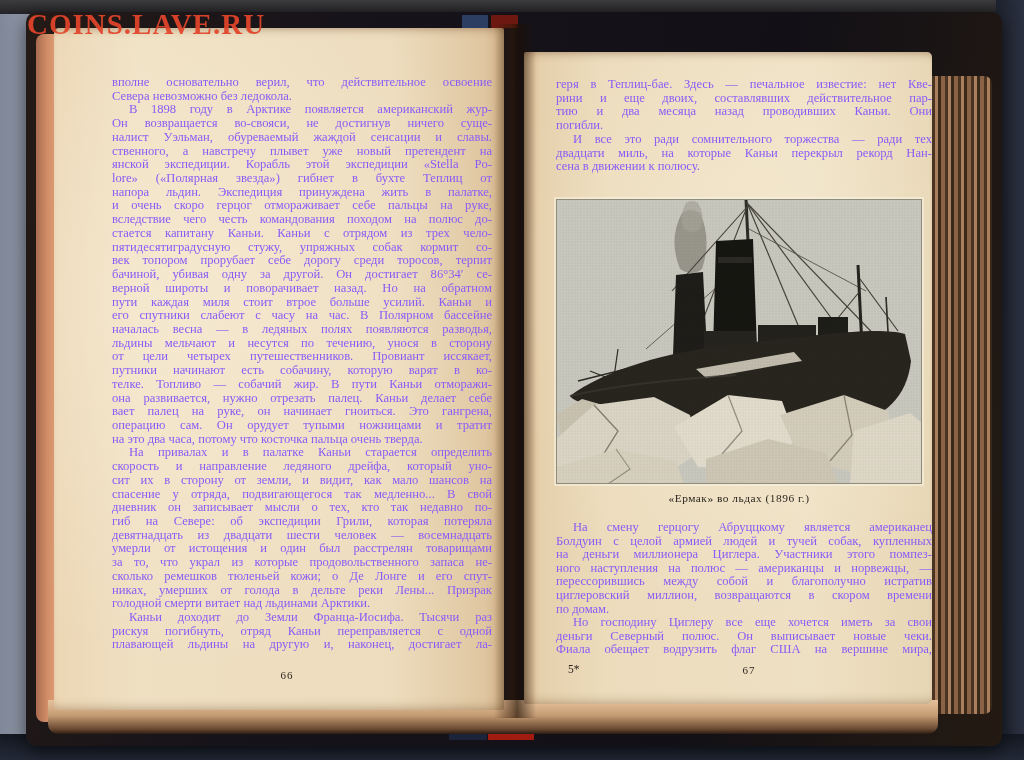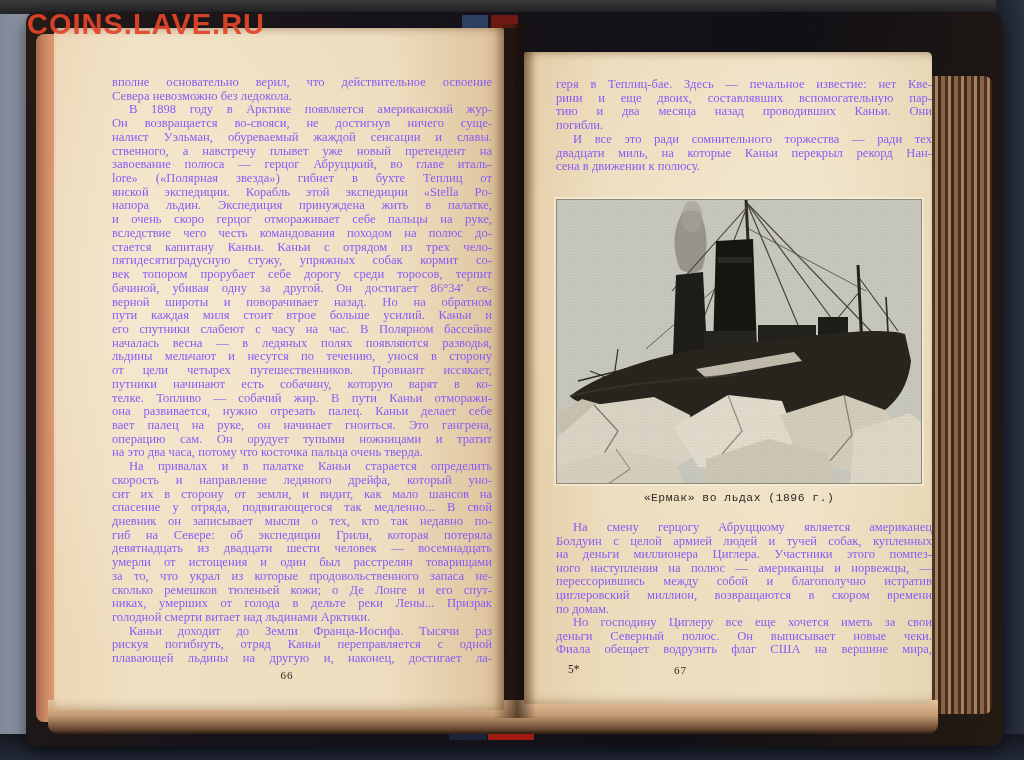--- a/index.html
+++ b/index.html
@@ -38,38 +38,38 @@
     box-shadow:inset 0 8px 10px -8px rgba(90,50,20,.5), inset 0 -10px 12px -10px rgba(90,50,20,.45);}
   .gutter{left:494px;top:24px;width:42px;height:694px;
     background:linear-gradient(90deg,rgba(60,30,10,0) 0%,rgba(50,25,8,.55) 45%,rgba(30,15,5,.65) 55%,rgba(60,30,10,0) 100%);}
   
   .bm{border-radius:1px;}
   .bm-top-blue{left:462px;top:15px;width:26px;height:13px;background:#2c3f63;}
   .bm-top-red{left:491px;top:15px;width:27px;height:13px;background:#6d1911;}
   .bm-bot-navy{left:449px;top:727px;width:38px;height:13px;background:#1c2439;}
   .bm-bot-red{left:488px;top:726px;width:46px;height:14px;background:#a21b10;}
   
-  .watermark{left:27px;top:8px;font-family:Liberation Sans, sans-serif;font-weight:bold;
+  .watermark{left:27px;top:8px;font-family:Liberation Serif, serif;font-weight:bold;
     font-size:29px;letter-spacing:1px;color:#e2452a;opacity:.93;z-index:60;}
   
   .textcol{color:#8b5cf6;font-size:12.6px;line-height:13.72px;}
   .col-left{left:112px;top:76px;width:380px;}
   .col-right-top{left:556px;top:78px;width:376px;}
   .col-right-bottom{left:556px;top:521px;width:376px;line-height:13.6px;}
   .line{display:block;text-align:justify;text-align-last:justify;}
   .line.last{text-align-last:left;}
   .line.indent{text-indent:17px;}
   .pageno{color:#2d2721;font-size:11px;letter-spacing:1px;}
   .pageno-left{left:112px;top:669px;width:350px;text-align:center;}
-  .pageno-right{left:674px;top:664px;width:70px;text-align:left;}
+  .pageno-right{left:714px;top:664px;width:70px;text-align:center;}
   .sig-mark{left:568px;top:663px;font-size:11.5px;color:#2d2721;}
   
   .photo{left:556px;top:199px;width:366px;height:285px;
     box-shadow:0 0 0 2px rgba(250,244,226,.55);}
-  .caption{left:556px;top:492px;width:366px;text-align:center;font-size:11.4px;color:#2d2721;letter-spacing:.5px;font-family:Liberation Mono, monospace;}
+  .caption{left:556px;top:492px;width:366px;text-align:center;font-size:11.4px;color:#2d2721;letter-spacing:.5px;}
 </style>
 </head>
 <body>
 
 <div class="abs bg-top"></div>
 <div class="abs bg-right"></div>
 <div class="abs bg-left"></div>
 <div class="abs bg-bottom"></div>
 
 <div class="abs cover"></div>
@@ -86,23 +86,22 @@
 
 <div class="abs watermark">COINS.LAVE.RU</div>
 
 <div class="abs textcol col-left">
     <span class="line">вполне основательно верил, что действительное освоение</span>
     <span class="line last">Севера невозможно без ледокола.</span>
     <span class="line indent">В 1898 году в Арктике появляется американский жур-</span>
     <span class="line">Он возвращается во-свояси, не достигнув ничего суще-</span>
     <span class="line">налист Уэльман, обуреваемый жаждой сенсации и славы.</span>
     <span class="line">ственного, а навстречу плывет уже новый претендент на</span>
-    <span class="line">завоевание полюса — герцог Абруццкий, во главе италь-</span>
+    <span class="line">янской экспедиции. Корабль этой экспедиции «Stella Po-</span>
     <span class="line">lore» («Полярная звезда») гибнет в бухте Теплиц от</span>
-    <span class="line">янской экспедиции. Корабль этой экспедиции «Stella Po-</span>
     <span class="line">напора льдин. Экспедиция принуждена жить в палатке,</span>
     <span class="line">и очень скоро герцог отмораживает себе пальцы на руке,</span>
     <span class="line">вследствие чего честь командования походом на полюс до-</span>
     <span class="line">стается капитану Каньи. Каньи с отрядом из трех чело-</span>
     <span class="line">пятидесятиградусную стужу, упряжных собак кормит со-</span>
     <span class="line">век топором прорубает себе дорогу среди торосов, терпит</span>
     <span class="line">бачиной, убивая одну за другой. Он достигает 86°34′ се-</span>
     <span class="line">верной широты и поворачивает назад. Но на обратном</span>
     <span class="line">пути каждая миля стоит втрое больше усилий. Каньи и</span>
     <span class="line">его спутники слабеют с часу на час. В Полярном бассейне</span>
@@ -128,21 +127,21 @@
     <span class="line">никах, умерших от голода в дельте реки Лены... Призрак</span>
     <span class="line last">голодной смерти витает над льдинами Арктики.</span>
     <span class="line indent">Каньи доходит до Земли Франца-Иосифа. Тысячи раз</span>
     <span class="line">рискуя погибнуть, отряд Каньи переправляется с одной</span>
     <span class="line">плавающей льдины на другую и, наконец, достигает ла-</span>
   </div>
 <div class="abs pageno pageno-left">66</div>
 
 <div class="abs textcol col-right-top">
     <span class="line">геря в Теплиц-бае. Здесь — печальное известие: нет Кве-</span>
-    <span class="line">рини и еще двоих, составлявших вспомогательную пар-</span>
+    <span class="line">рини и еще двоих, составлявших действительное пар-</span>
     <span class="line">тию и два месяца назад проводивших Каньи. Они</span>
     <span class="line last">погибли.</span>
     <span class="line indent">И все это ради сомнительного торжества — ради тех</span>
     <span class="line">двадцати миль, на которые Каньи перекрыл рекорд Нан-</span>
     <span class="line last">сена в движении к полюсу.</span>
   </div>
 
 <div class="abs photo">
   <svg width="366" height="285" viewBox="0 0 366 285" xmlns="http://www.w3.org/2000/svg">
     <defs>

